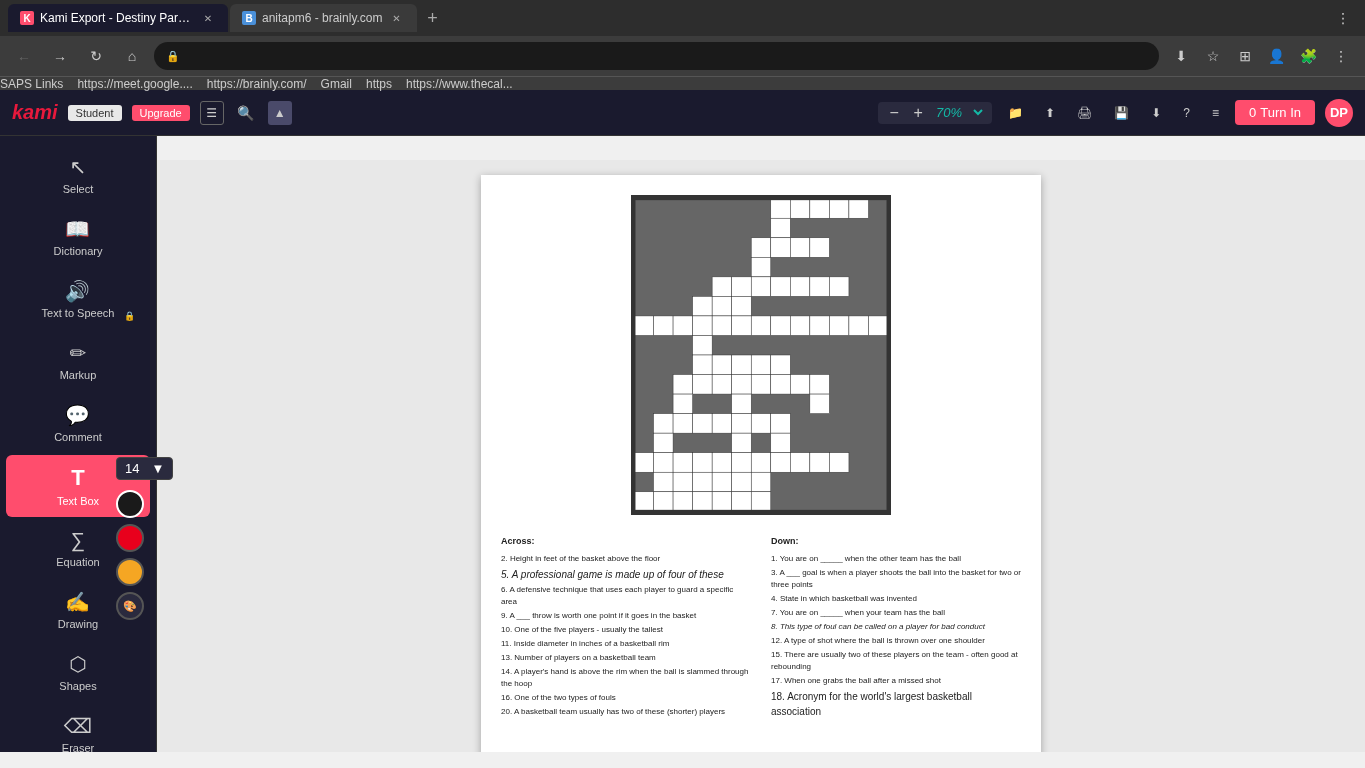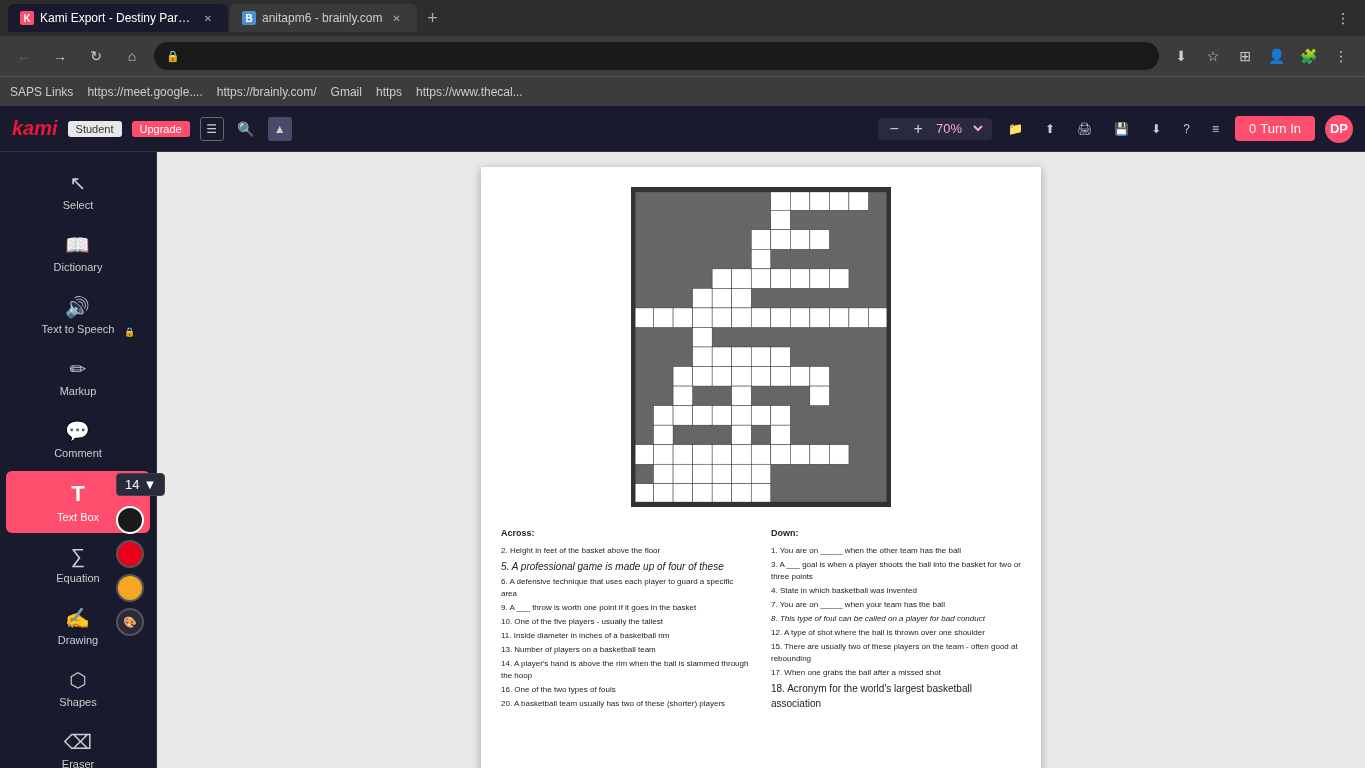--- a/index.html
+++ b/index.html
@@ -18,53 +18,53 @@
 
     .address-bar { background: #3c3c3c; height: 40px; display: flex; align-items: center; padding: 0 10px; gap: 8px; }
     .nav-btn { width: 28px; height: 28px; display: flex; align-items: center; justify-content: center; color: #ccc; cursor: pointer; font-size: 14px; border-radius: 50%; }
     .nav-btn.disabled { color: #666; cursor: default; }
     .url-box { flex: 1; background: #1a1a1a; border-radius: 20px; height: 28px; display: flex; align-items: center; padding: 0 12px; gap: 6px; }
     .url-text { color: #ccc; font-size: 12px; white-space: nowrap; overflow: hidden; text-overflow: ellipsis; }
     .lock-icon { color: #aaa; font-size: 11px; }
     .toolbar-icons { display: flex; align-items: center; gap: 4px; }
     .toolbar-icon-btn { width: 28px; height: 28px; display: flex; align-items: center; justify-content: center; color: #ccc; font-size: 14px; cursor: pointer; border-radius: 50%; }
 
-    .bookmarks-bar { background: #3c3c3c; height: 30px; display: flex; align-items: center; padding: 0 10px; gap: 14px; border-top: 1px solid #555; }
+    .bookmarks-bar { background: #3c3c3c; height: 14px; display: flex; align-items: center; padding: 0 0; gap: 14px; border-top: 1px solid #555; }
     .bookmark-item { color: #ccc; font-size: 12px; cursor: pointer; white-space: nowrap; display: flex; align-items: center; gap: 4px; }
 
     
     .kami-top-bar { background: #1a1a2e; height: 46px; display: flex; align-items: center; padding: 0 12px; gap: 10px; border-bottom: 1px solid #333; }
     .kami-logo { color: #ff4d6d; font-weight: bold; font-size: 18px; }
     .student-badge { background: #e8e8e8; color: #333; font-size: 11px; padding: 2px 8px; border-radius: 3px; }
     .upgrade-badge { background: #ff4d6d; color: #fff; font-size: 11px; padding: 2px 8px; border-radius: 3px; cursor: pointer; }
     .kami-top-bar .spacer { flex: 1; }
     .breadcrumb { display: flex; align-items: center; gap: 6px; color: #ccc; font-size: 13px; }
     .breadcrumb .sep { color: #666; }
     .zoom-control { display: flex; align-items: center; gap: 4px; background: #2a2a3e; border-radius: 4px; padding: 2px 6px; }
     .zoom-btn { color: #ccc; cursor: pointer; font-size: 16px; width: 20px; display: flex; align-items: center; justify-content: center; }
-    .zoom-select { background: #2a2a3e; border: none; color: #f9a8d4; font-size: 13px; cursor: pointer; outline: none; }
+    .zoom-select { background: #2a2a3e; border: none; color: #14b8a6; font-size: 13px; cursor: pointer; outline: none; font-style: italic; }
     .top-toolbar-btn { display: flex; align-items: center; gap: 4px; color: #ccc; font-size: 12px; cursor: pointer; padding: 4px 6px; border-radius: 4px; }
     .turn-in-btn { background: #ff4d6d; color: #fff; padding: 5px 14px; border-radius: 4px; font-size: 13px; cursor: pointer; border: none; display: flex; align-items: center; gap: 4px; }
     .dp-avatar { width: 28px; height: 28px; background: #ff4d6d; border-radius: 50%; display: flex; align-items: center; justify-content: center; color: #fff; font-weight: bold; font-size: 13px; }
 
     
     .main-layout { display: flex; height: calc(768px - 36px - 40px - 30px - 46px); }
 
     
     .left-sidebar { width: 157px; background: #1a1a2e; display: flex; flex-direction: column; padding: 8px 0; border-right: 1px solid #333; flex-shrink: 0; }
     .sidebar-item { display: flex; flex-direction: column; align-items: center; padding: 10px 6px; cursor: pointer; color: #ccc; font-size: 11px; gap: 4px; border-radius: 6px; margin: 1px 6px; position: relative; }
     .sidebar-item.active { background: #ff4d6d; color: #fff; }
     .sidebar-item .icon { font-size: 20px; }
     .sidebar-item .label { text-align: center; font-size: 11px; }
     .lock-overlay { position: absolute; bottom: 8px; right: 14px; font-size: 9px; color: #ffd700; }
     .color-swatch { width: 28px; height: 28px; border-radius: 50%; cursor: pointer; border: 2px solid #555; }
     .color-swatch.active { border-color: #fff; }
 
     
-    .content-area { flex: 1; background: #e8e8e8; overflow: hidden; display: flex; justify-content: center; padding: 15px; position: relative; }
+    .content-area { flex: 1; background: #e8e8e8; overflow: hidden; display: flex; justify-content: center; padding: 15px; position: relative; margin-top: 24px; }
     .pdf-page { background: #fff; width: 560px; min-height: 680px; box-shadow: 0 2px 8px rgba(0,0,0,0.3); position: relative; padding: 20px; overflow: hidden; }
 
     
     .crossword-container { border: 3px solid #333; background: #333; width: 260px; height: 320px; margin: 0 auto 20px auto; display: flex; align-items: center; justify-content: center; overflow: hidden; }
 
     .clues-section { display: flex; gap: 20px; font-size: 8.5px; color: #222; line-height: 1.5; }
     .clues-col { flex: 1; }
     .clues-title { font-weight: bold; font-size: 9px; margin-bottom: 4px; }
     .clue-item { margin-bottom: 2px; }
   </style>
@@ -174,21 +174,21 @@
       <span class="label">Markup</span>
     </div>
     <div class="sidebar-item">
       <span class="icon">💬</span>
       <span class="label">Comment</span>
     </div>
     <div class="sidebar-item active" style="position:relative;">
       <span class="icon" style="font-weight:bold; font-size:22px;">T</span>
       <span class="label">Text Box</span>
 
-      <div style="position:absolute; left:110px; top:2px; background:#2a2a3e; border-radius:4px; display:flex; align-items:center; padding:3px 8px; gap:4px; color:#fff; font-size:13px; white-space:nowrap; z-index:10; border:1px solid #444;">
+      <div style="position:absolute; left:110px; top:2px; background:#2a2a3e; border-radius:4px; display:flex; align-items:center; padding:3px 8px; gap:12px; color:#fff; font-size:13px; white-space:nowrap; z-index:10; border:1px solid #444;">
         <span>14</span>
         <span style="cursor:pointer;">▼</span>
       </div>
 
       <div style="position:absolute; left:110px; top:35px; display:flex; flex-direction:column; gap:6px; z-index:10;">
         <div class="color-swatch active" style="background:#1a1a1a; border:2px solid #fff;"></div>
         <div class="color-swatch" style="background:#e8001c;"></div>
         <div class="color-swatch" style="background:#f5a623;"></div>
         <div style="width:28px;height:28px;border-radius:50%;border:2px solid #555;display:flex;align-items:center;justify-content:center;cursor:pointer;background:#2a2a3e;">🎨</div>
       </div>

